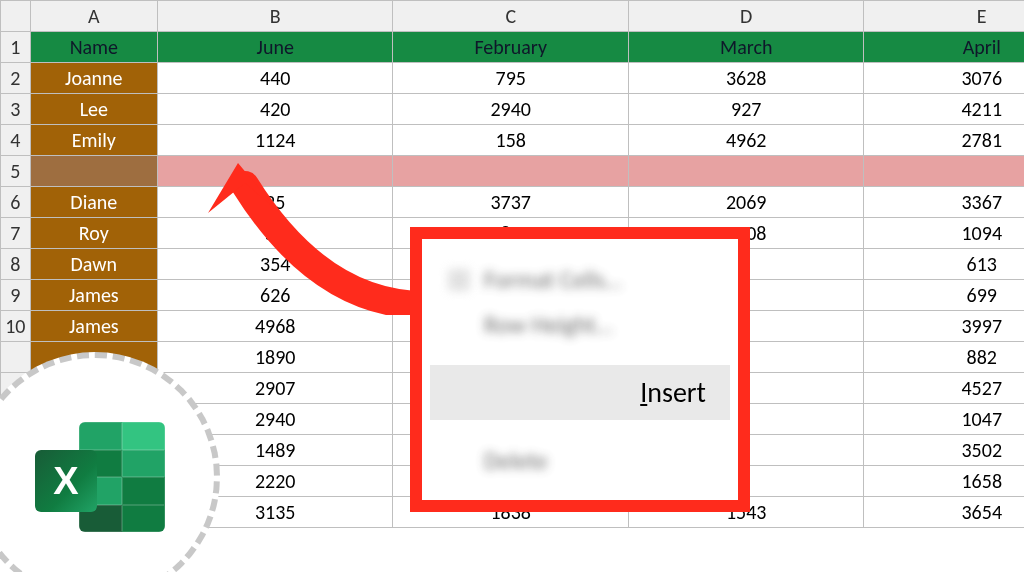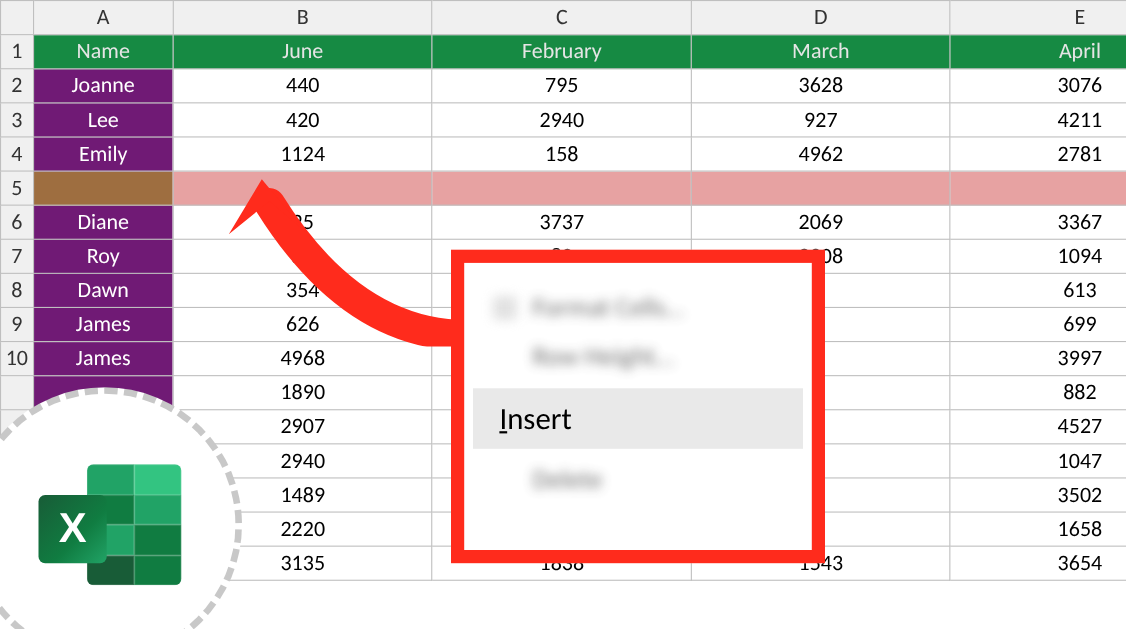--- a/index.html
+++ b/index.html
@@ -38,26 +38,26 @@
   .row-num {
     background: #f0f0f0;
     color: #333;
     font-weight: 400;
     font-size: 18px;
     width: 28px;
     border: 1px solid #c0c0c0;
   }
   .hdr {
     background: #168a43;
-    color: #e5e5e5;
+    color: #0f172a;
     font-weight: 700;
     border: 1px solid #0e6e34;
   }
   .name-col {
-    background: #701a75;
+    background: #a16207;
     color: #fff;
     font-weight: 700;
     border: 1px solid #0e6e34;
   }
   .data-cell {
     background: #fff;
     color: #000;
     font-weight: 700;
     border: 1px solid #888;
   }
@@ -103,21 +103,22 @@
   .menu-item.blurred {
     filter: blur(5px);
     opacity: 0.85;
   }
   .menu-item.highlight {
     background: #e9e9e9;
     color: #000;
     font-weight: 500;
     font-size: 28px;
     padding: 10px 24px;
-    margin: 6px 0;
+    margin: 18px 0;
+    justify-content: flex-end;
   }
   .menu-icon {
     width: 22px;
     height: 22px;
     background: #ddd;
     border-radius: 3px;
     flex-shrink: 0;
   }
   .underline-i { text-decoration: underline; }
 

